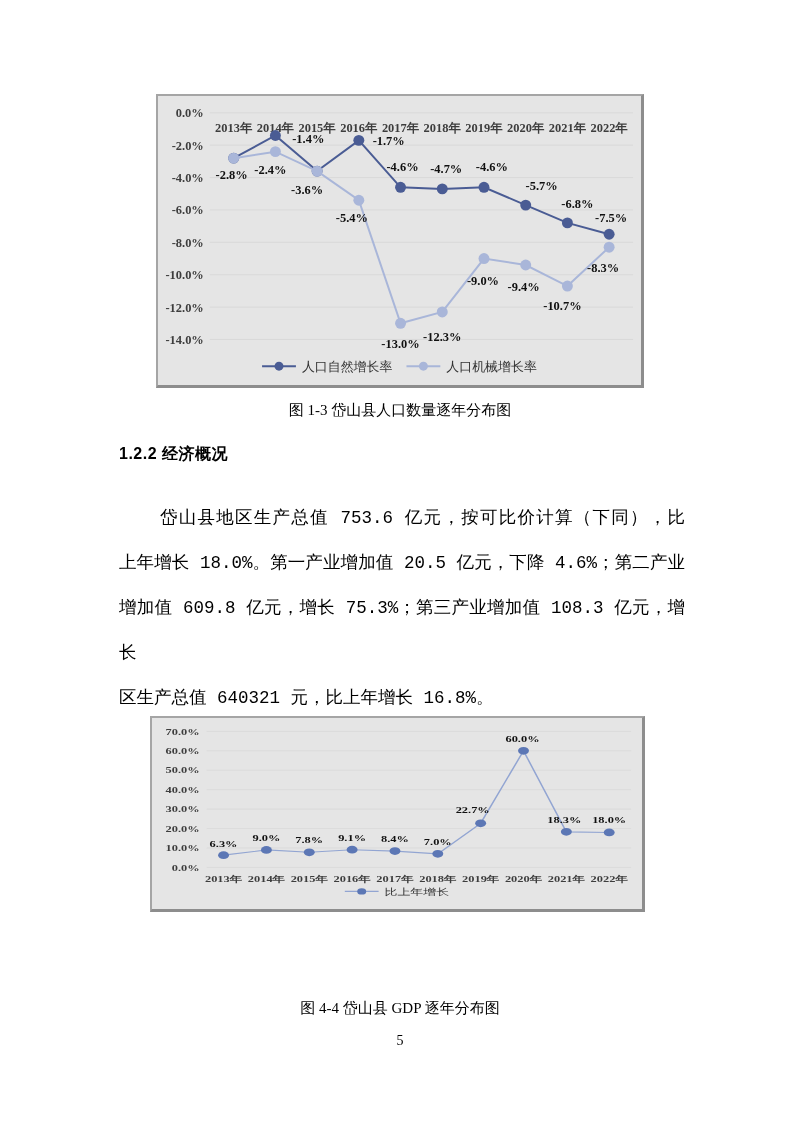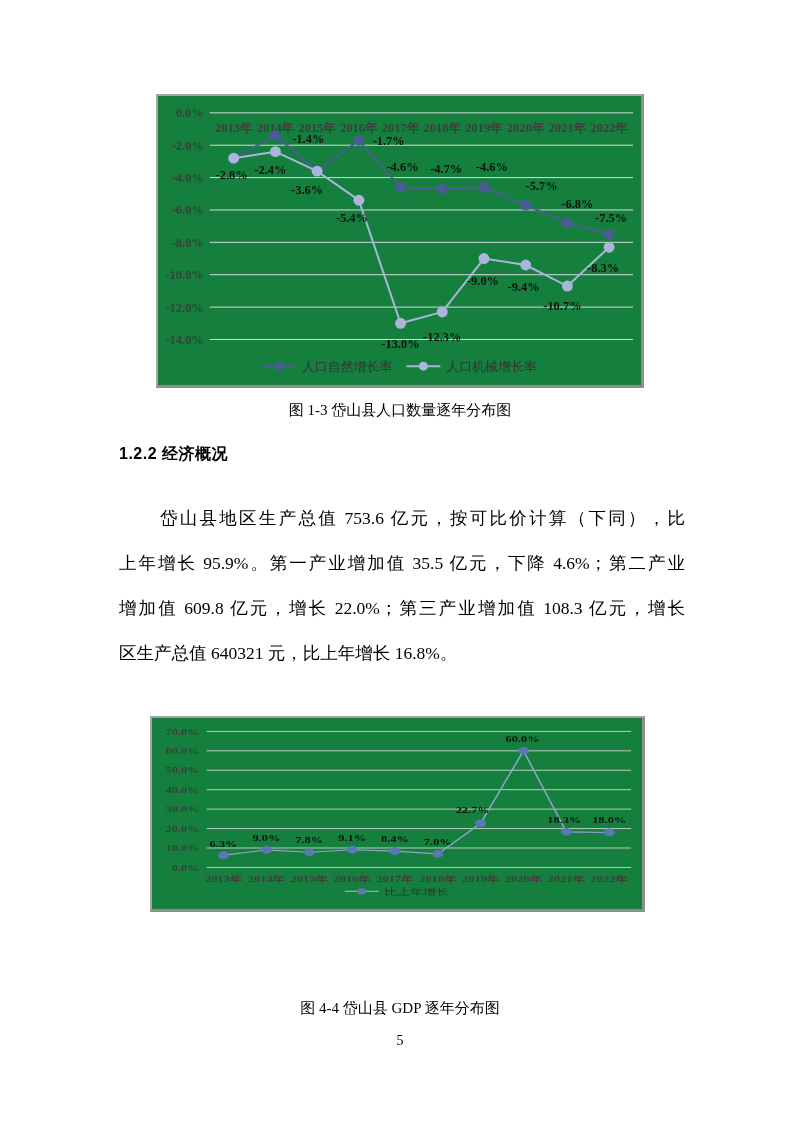--- a/index.html
+++ b/index.html
@@ -1,35 +1,35 @@
 <!DOCTYPE html>
 <html><head>
 <meta charset="utf-8">
 <style>
   html,body{margin:0;padding:0;background:#ffffff;}
   .page{position:relative;width:800px;height:1132px;background:#ffffff;overflow:hidden;
         font-family:"Liberation Serif","DejaVu Serif",serif;color:#000;}
 
-  .chart-box{position:absolute;background:#15803d;box-sizing:border-box;
+  .chart-box{position:absolute;background:#e5e5e5;box-sizing:border-box;
              border:2px solid #a5a5a5;border-right:3px solid #8d8d8d;border-bottom:3px solid #8d8d8d;}
   .chart-box svg{display:block;width:100%;height:100%;}
 
   .tick{font-family:"Liberation Serif","DejaVu Serif",serif;font-size:12.5px;font-weight:700;fill:#3d3d3d;}
   .dlabel{font-family:"Liberation Serif","DejaVu Serif",serif;font-size:12.5px;font-weight:700;fill:#101010;}
   .legendtext{font-family:"Liberation Serif","DejaVu Serif",serif;font-size:13px;fill:#333;}
 
   .caption{position:absolute;left:0;width:800px;text-align:center;font-size:15px;}
   .cap1{top:401px;}
   .cap2{top:999px;}
 
   .heading{position:absolute;left:119px;top:444px;font-family:"Liberation Sans","DejaVu Sans",sans-serif;
            font-weight:700;font-size:16px;letter-spacing:0.5px;}
 
   .para{position:absolute;left:119px;top:496px;width:566px;font-size:17.5px;}
-  .para-line{line-height:45px;text-align:justify;text-align-last:justify;white-space:normal;}
+  .para-line{line-height:45px;text-align:justify;text-align-last:justify;white-space:normal;font-family:Liberation Mono, monospace;}
   .para-line.first{text-indent:41px;}
   .para-line.last{text-align:justify;text-align-last:left;}
 
   .pagenum{position:absolute;left:0;top:1033px;width:800px;text-align:center;font-size:14px;}
 </style>
 </head>
 <body>
 
 <div class="page">
 
@@ -109,22 +109,22 @@
         <text x="289.5" y="277.5" class="legendtext">人口机械增长率</text>
       </svg>
   </div>
 
   <div class="caption cap1">图 1-3  岱山县人口数量逐年分布图</div>
 
   <div class="heading">1.2.2  经济概况</div>
 
   <div class="para">
     <div class="para-line first">岱山县地区生产总值 753.6 亿元，按可比价计算（下同），比</div>
-    <div class="para-line">上年增长 95.9%。第一产业增加值 35.5 亿元，下降 4.6%；第二产业</div>
-    <div class="para-line">增加值 609.8 亿元，增长 22.0%；第三产业增加值 108.3 亿元，增长</div>
+    <div class="para-line">上年增长 18.0%。第一产业增加值 20.5 亿元，下降 4.6%；第二产业</div>
+    <div class="para-line">增加值 609.8 亿元，增长 75.3%；第三产业增加值 108.3 亿元，增长</div>
     <div class="para-line last">区生产总值 640321 元，比上年增长 16.8%。</div>
   </div>
 
   <div class="chart-box" style="left:150px;top:716px;width:495px;height:196px;">
     <svg preserveAspectRatio="none" viewBox="0 0 493 271">
         <line x1="55" x2="482" y1="19" y2="19" stroke="#d9d9d9" stroke-width="1"></line>
         <text x="48" y="23.5" text-anchor="end" class="tick">70.0%</text>
         <line x1="55" x2="482" y1="46.57142857142857" y2="46.57142857142857" stroke="#d9d9d9" stroke-width="1"></line>
         <text x="48" y="51.07142857142857" text-anchor="end" class="tick">60.0%</text>
         <line x1="55" x2="482" y1="74.14285714285714" y2="74.14285714285714" stroke="#d9d9d9" stroke-width="1"></line>

